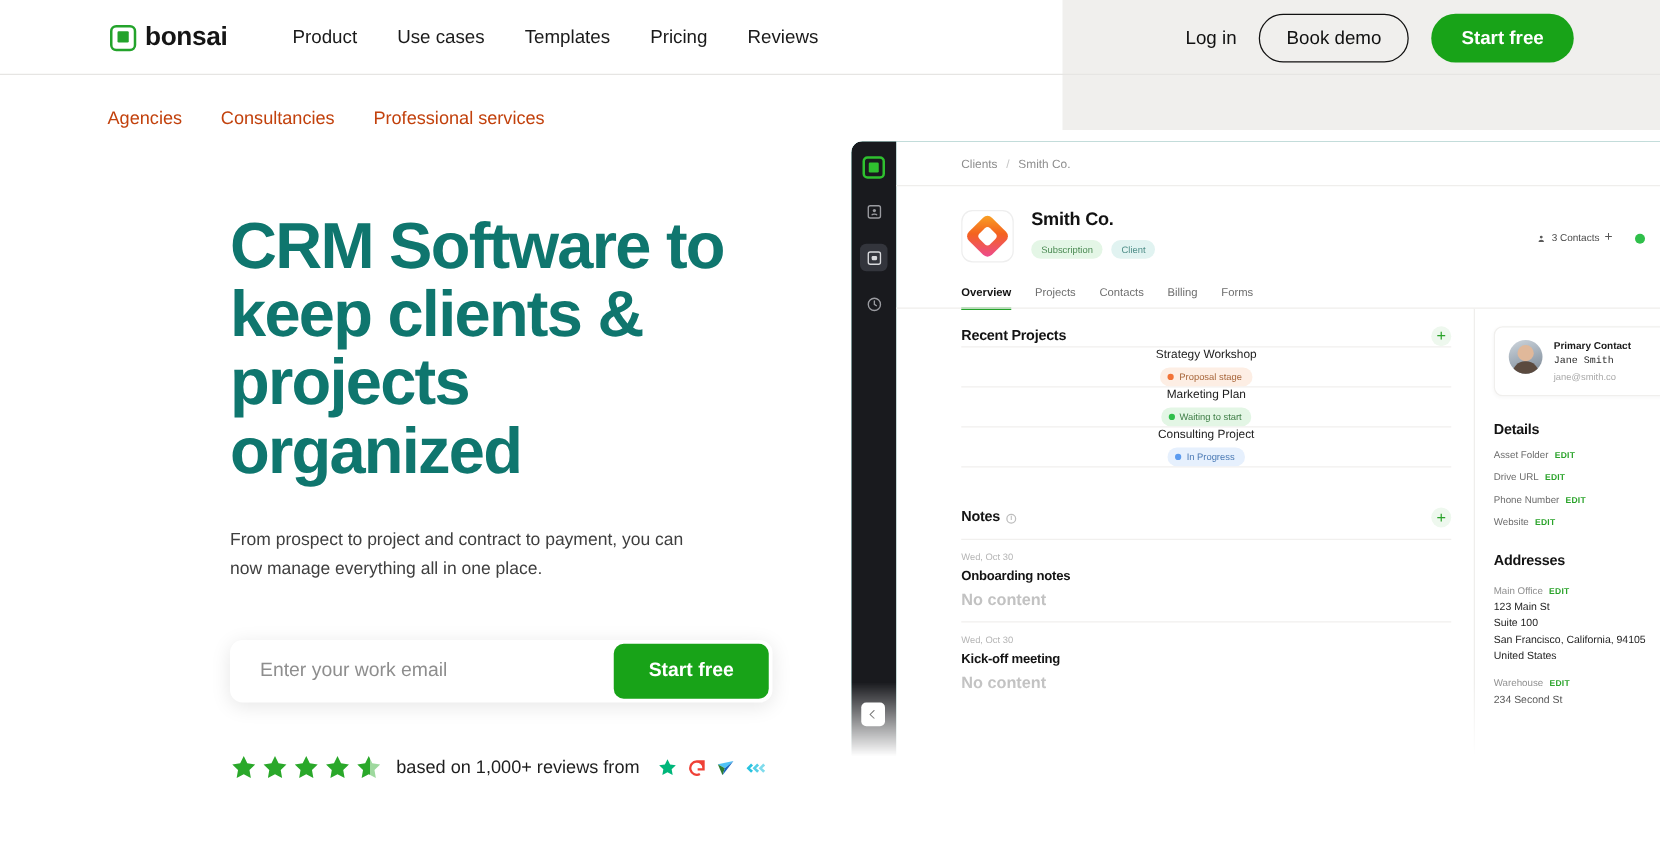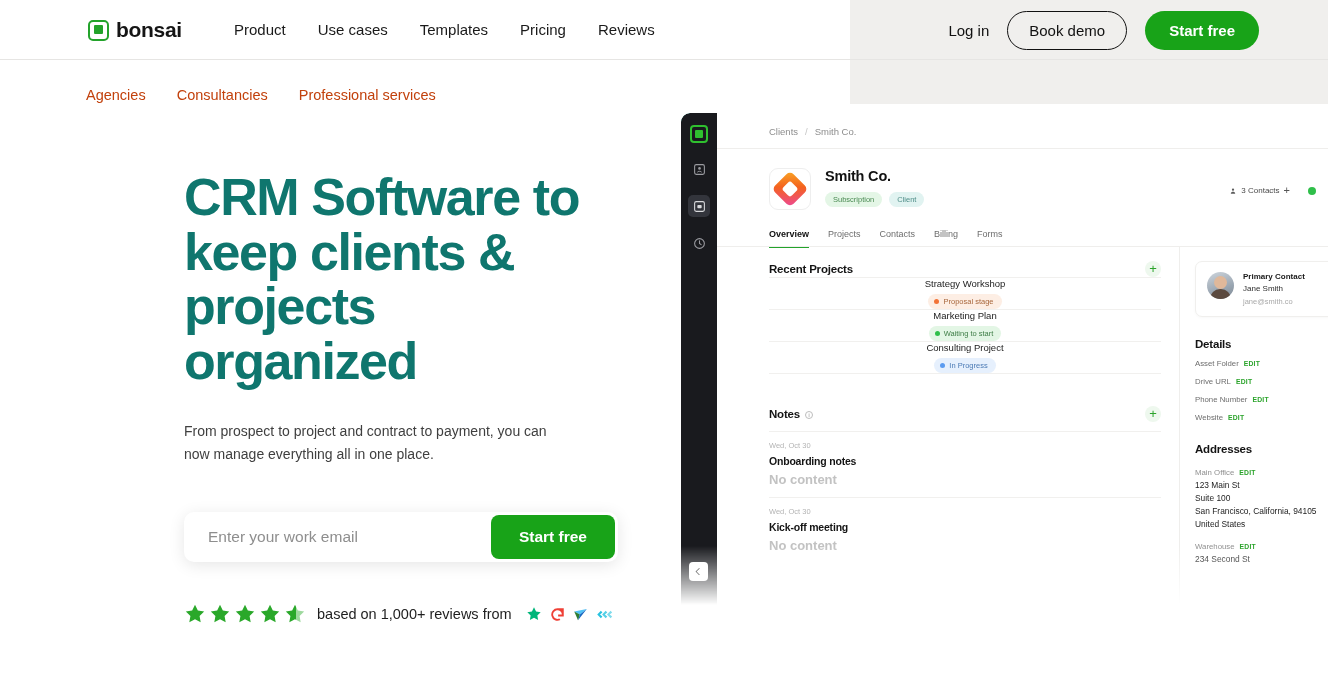--- a/index.html
+++ b/index.html
@@ -224,21 +224,21 @@
   }
   .avatar::before {
     content:""; position:absolute; left:7px; top:4px; width:13px; height:13px;
     border-radius:50%; background:#e0b89a;
   }
   .avatar::after {
     content:""; position:absolute; left:3px; top:17px; width:21px; height:14px;
     border-radius:10px 10px 0 0; background:#5b4a3f;
   }
   .contact-role { font-size: 8px; font-weight: 700; color: #1a1a1a; }
-  .contact-name { font-size: 8px; color: #2e2e2e; margin-top: 3px; }
+  .contact-name { font-size: 8px; color: #2e2e2e; margin-top: 3px; font-family: Liberation Mono, monospace; }
   .contact-email { font-size: 7.5px; color: #a9a9a9; margin-top: 4px; }
 
   .side-sec-title { font-size: 11.5px; font-weight: 700; color: #141414; margin-top: 21px; letter-spacing: -0.2px; }
   .detail-row { margin-top: 9px; font-size: 7.8px; color: #6d6d6d; }
   .edit-link { color: #2aa32a; font-weight: 700; font-size: 6.8px; margin-left: 5px; letter-spacing: 0.2px; cursor: pointer; }
   .addr-label { font-size: 7.8px; color: #8f8f8f; margin-top: 13px; }
   .addr-line { font-size: 8.4px; color: #1d1d1d; margin-top: 3px; }
 </style>
 </head>
 <body>

